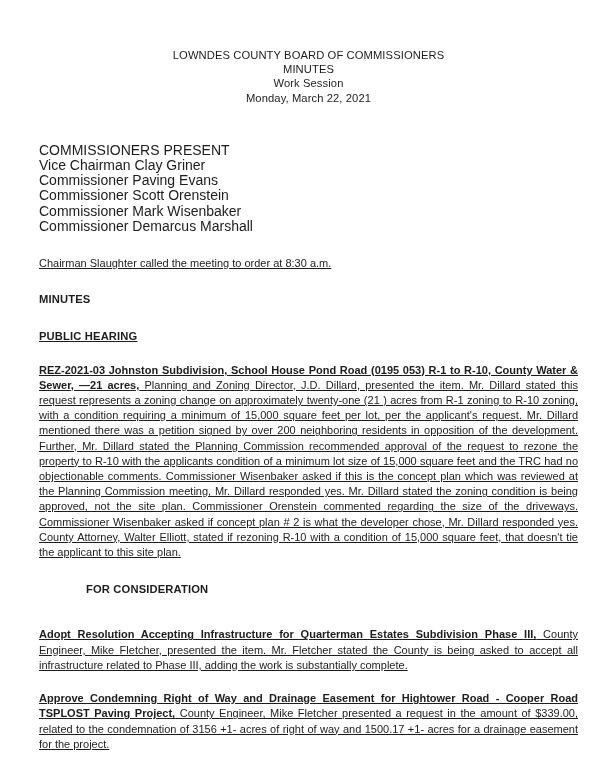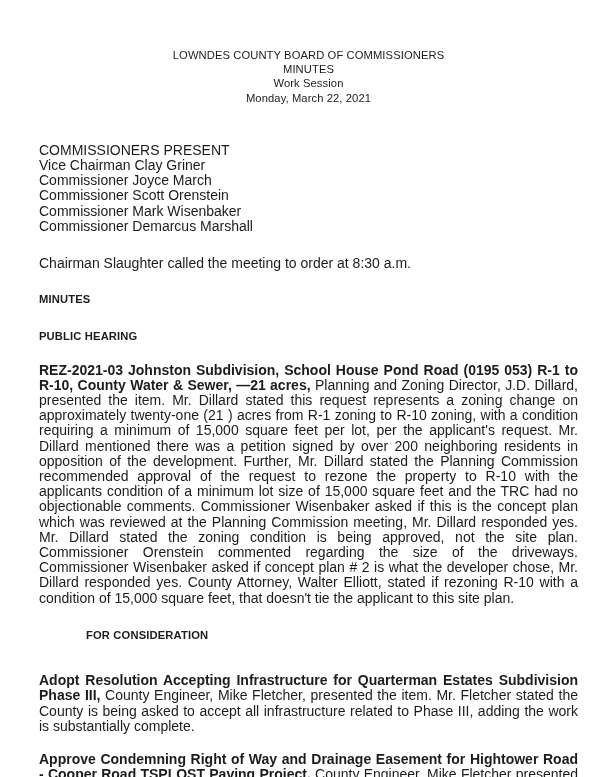--- a/index.html
+++ b/index.html
@@ -56,36 +56,37 @@
   }
 
   .section-heading {
     font-weight: bold;
     font-size: 11.2px;
     line-height: 15.2px;
     letter-spacing: 0.15px;
   }
 
   .para {
-    font-size: 14px;
+    font-size: 11px;
     line-height: 15.2px;
     text-align: justify;
     text-justify: inter-word;
     hyphens: none;
+    text-decoration: underline;
   }
   .para.left {
     text-align: left;
   }
   .para b {
     font-weight: bold;
   }
 
   .spacer-order { margin-top: 22px; }
   .spacer-minutes { margin-top: 21px; }
-  .spacer-public { margin-top: 22px; }
+  .spacer-public { margin-top: 22px; text-decoration: underline; }
   .spacer-rez { margin-top: 18px; }
   .spacer-consider { margin-top: 22px; margin-left: 47px; }
   .spacer-adopt { margin-top: 30px; }
   .spacer-approve { margin-top: 18px; }
 </style>
 </head>
 <body>
 
 <div class="page">
   <div class="content">
@@ -93,21 +94,21 @@
     <div class="title-block">
       <div class="title-line">LOWNDES COUNTY BOARD OF COMMISSIONERS</div>
       <div class="title-line">MINUTES</div>
       <div class="title-line">Work Session</div>
       <div class="title-line">Monday, March 22, 2021</div>
     </div>
 
     <div class="roster">
       <div class="roster-line">COMMISSIONERS PRESENT</div>
       <div class="roster-line">Vice Chairman Clay Griner</div>
-      <div class="roster-line">Commissioner Joyce March</div>
+      <div class="roster-line">Commissioner Paving Evans</div>
       <div class="roster-line">Commissioner Scott Orenstein</div>
       <div class="roster-line">Commissioner Mark Wisenbaker</div>
       <div class="roster-line">Commissioner Demarcus Marshall</div>
     </div>
 
     <div class="para left spacer-order">Chairman Slaughter called the meeting to order at 8:30 a.m.</div>
 
     <div class="section-heading spacer-minutes">MINUTES</div>
 
     <div class="section-heading spacer-public">PUBLIC HEARING</div>

